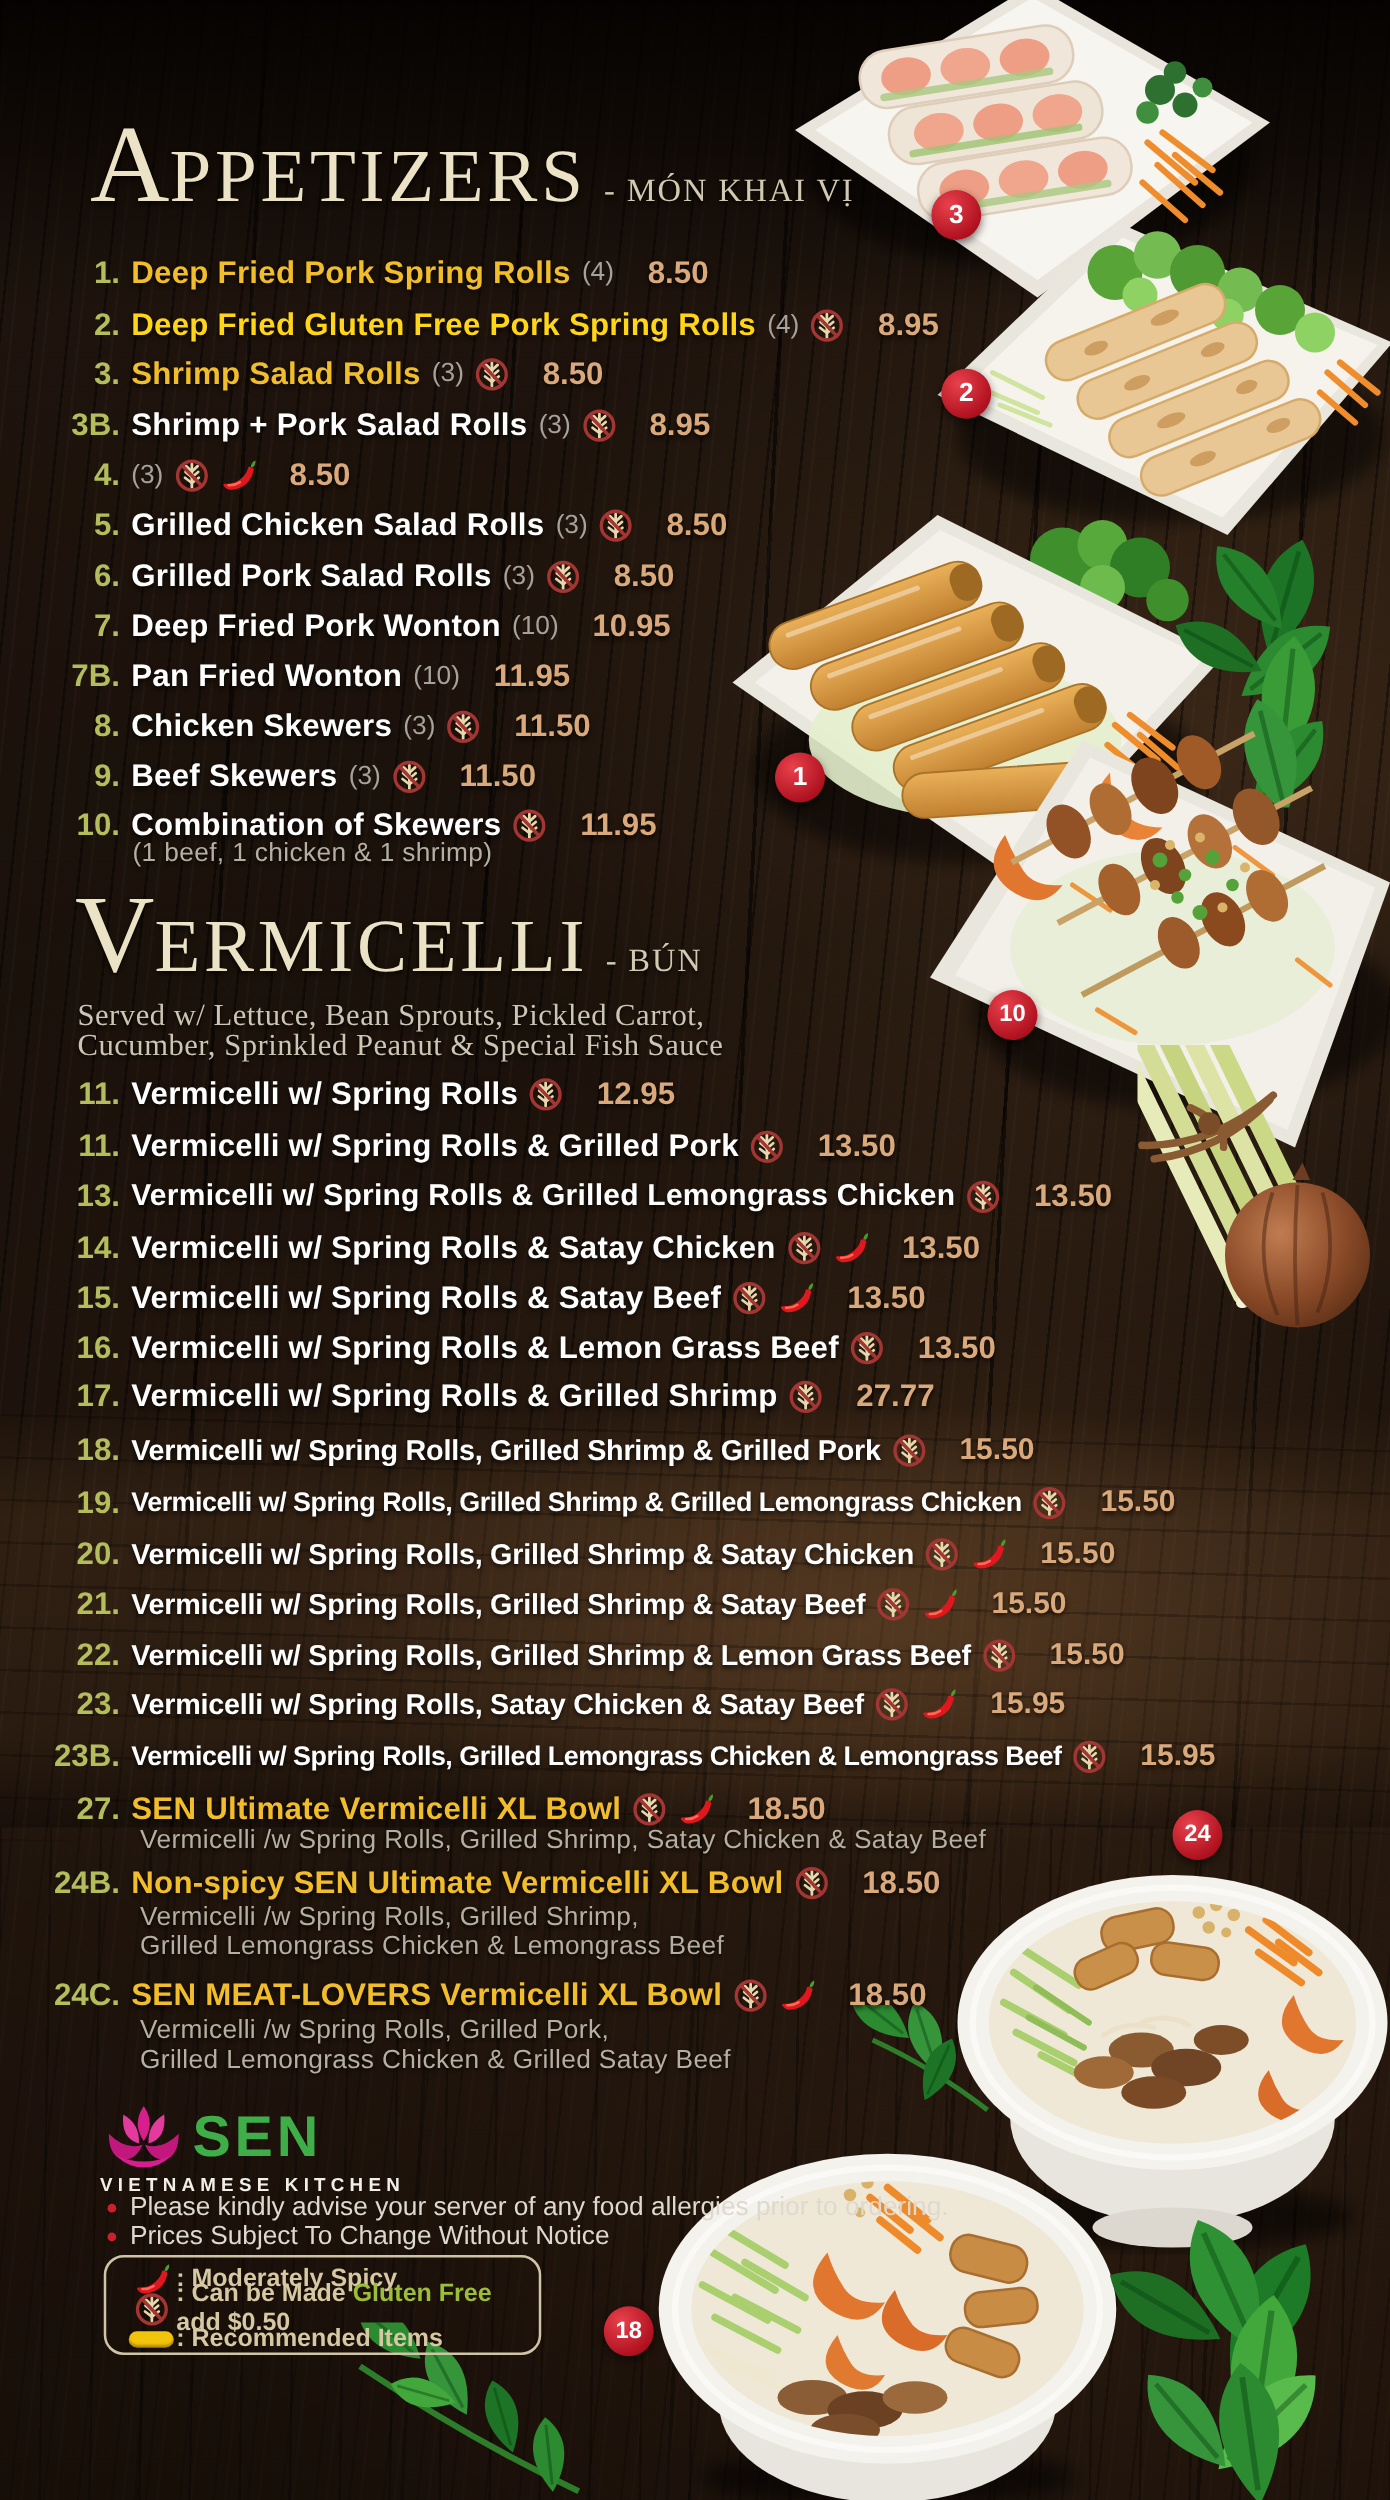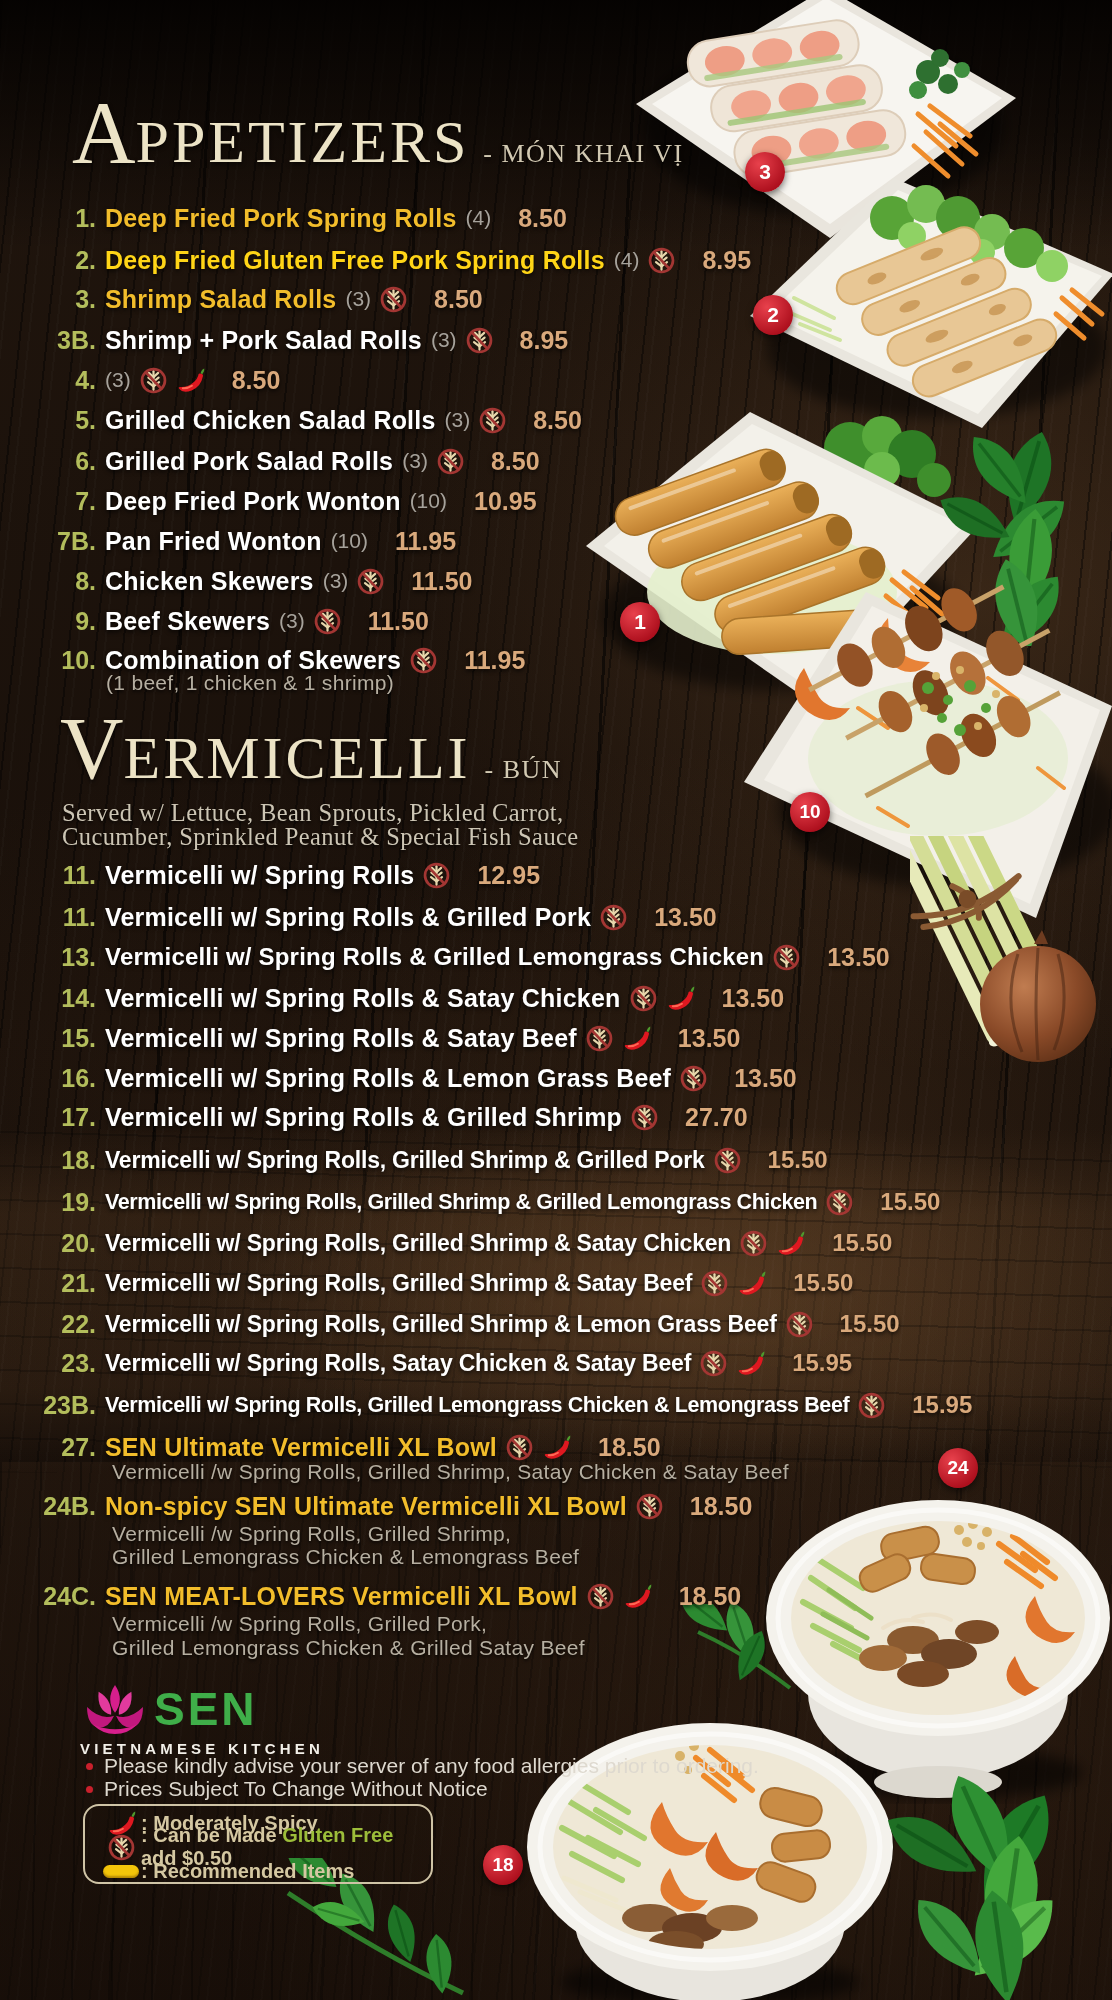--- a/index.html
+++ b/index.html
@@ -651,21 +651,21 @@
         <use href="#sym-gf"></use>
       </svg>
     <span class="price">13.50</span>
   </div>
   <div class="row" style="top:1097px">
     <span class="num">17.</span>
     <span class="lbl">Vermicelli w/ Spring Rolls &amp; Grilled Shrimp</span>
     <svg class="ic-gf">
         <use href="#sym-gf"></use>
       </svg>
-    <span class="price">27.70</span>
+    <span class="price">27.77</span>
   </div>
   <div class="row sz23" style="top:1140px">
     <span class="num">18.</span>
     <span class="lbl">Vermicelli w/ Spring Rolls, Grilled Shrimp &amp; Grilled Pork</span>
     <svg class="ic-gf">
         <use href="#sym-gf"></use>
       </svg>
     <span class="price">15.50</span>
   </div>
   <div class="row sz21" style="top:1182px">

